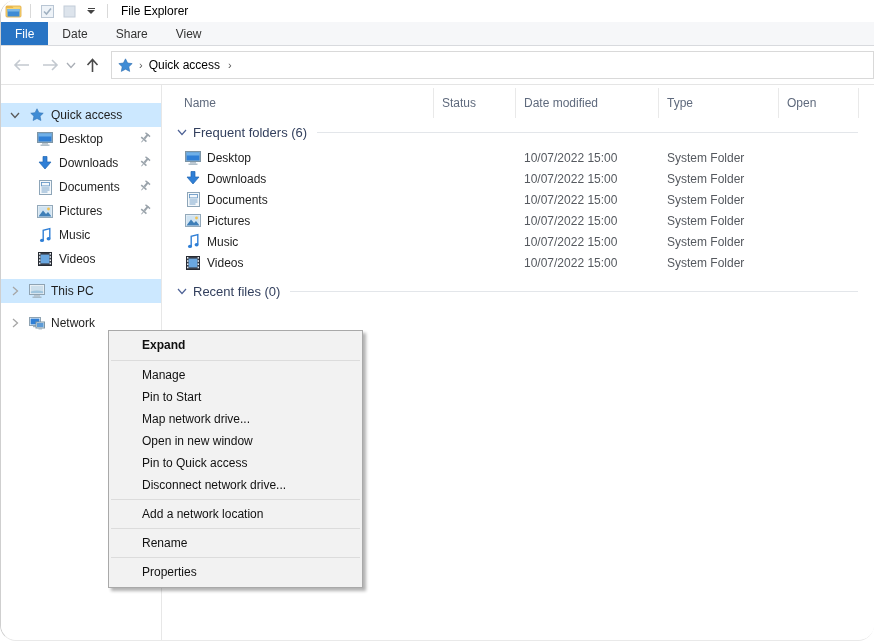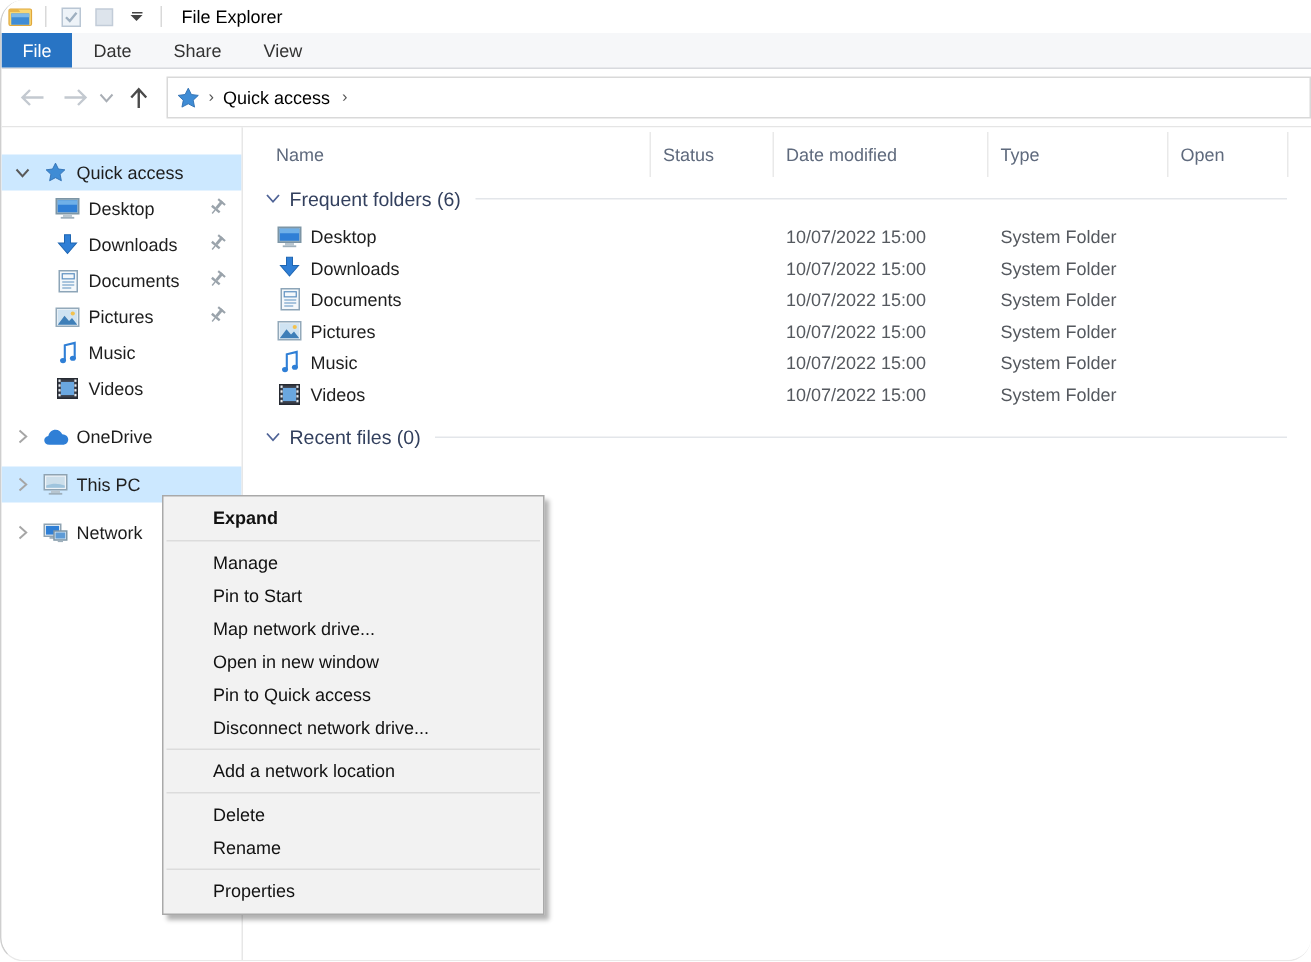--- a/index.html
+++ b/index.html
@@ -267,33 +267,20 @@
             <rect x="1" y="4.2" width="1.4" height="1.6" fill="#e8edf2"></rect>
             <rect x="1" y="7.4" width="1.4" height="1.6" fill="#e8edf2"></rect>
             <rect x="1" y="10.6" width="1.4" height="1.6" fill="#e8edf2"></rect>
             <rect x="11.6" y="1" width="1.4" height="1.6" fill="#e8edf2"></rect>
             <rect x="11.6" y="4.2" width="1.4" height="1.6" fill="#e8edf2"></rect>
             <rect x="11.6" y="7.4" width="1.4" height="1.6" fill="#e8edf2"></rect>
             <rect x="11.6" y="10.6" width="1.4" height="1.6" fill="#e8edf2"></rect>
           </svg>
         </span>
         <span class="side-label">Videos</span>
-      </div>
-      <div class="side-item lvl0 gap">
-        <span class="side-chev">
-          <svg width="7" height="10" viewBox="0 0 7 10">
-            <path d="M1 1 L5.5 5 L1 9" fill="none" stroke="#a6a6a6" stroke-width="1.3"></path>
-          </svg>
-        </span>
-        <span class="side-icon">
-          <svg width="17" height="11" viewBox="0 0 17 11">
-            <path d="M4 10.5 C1.8 10.5 0.5 9.2 0.5 7.5 C0.5 5.9 1.7 4.8 3.2 4.6 C3.7 2.3 5.6 0.5 8 0.5 C10 0.5 11.7 1.7 12.5 3.5 C14.7 3.6 16.5 5 16.5 7 C16.5 9 15 10.5 12.8 10.5 Z" fill="#2f7fd6"></path>
-          </svg>
-        </span>
-        <span class="side-label">OneDrive</span>
       </div>
       <div class="side-item lvl0 selected gap">
         <span class="side-chev">
           <svg width="7" height="10" viewBox="0 0 7 10">
             <path d="M1 1 L5.5 5 L1 9" fill="none" stroke="#a6a6a6" stroke-width="1.3"></path>
           </svg>
         </span>
         <span class="side-icon">
           <svg width="16" height="14" viewBox="0 0 16 14">
             <rect x="0.5" y="0.5" width="15" height="10" fill="#eef3f7" stroke="#8fa3b2"></rect>
@@ -477,19 +464,18 @@
       <div class="ctx-sep"></div>
       <div class="ctx-item">Manage</div>
       <div class="ctx-item">Pin to Start</div>
       <div class="ctx-item">Map network drive...</div>
       <div class="ctx-item">Open in new window</div>
       <div class="ctx-item">Pin to Quick access</div>
       <div class="ctx-item">Disconnect network drive...</div>
       <div class="ctx-sep"></div>
       <div class="ctx-item">Add a network location</div>
       <div class="ctx-sep"></div>
-      <div class="ctx-item">Delete</div>
       <div class="ctx-item">Rename</div>
       <div class="ctx-sep"></div>
       <div class="ctx-item">Properties</div>
     </div>
 
 </div>
 
 </body></html>

